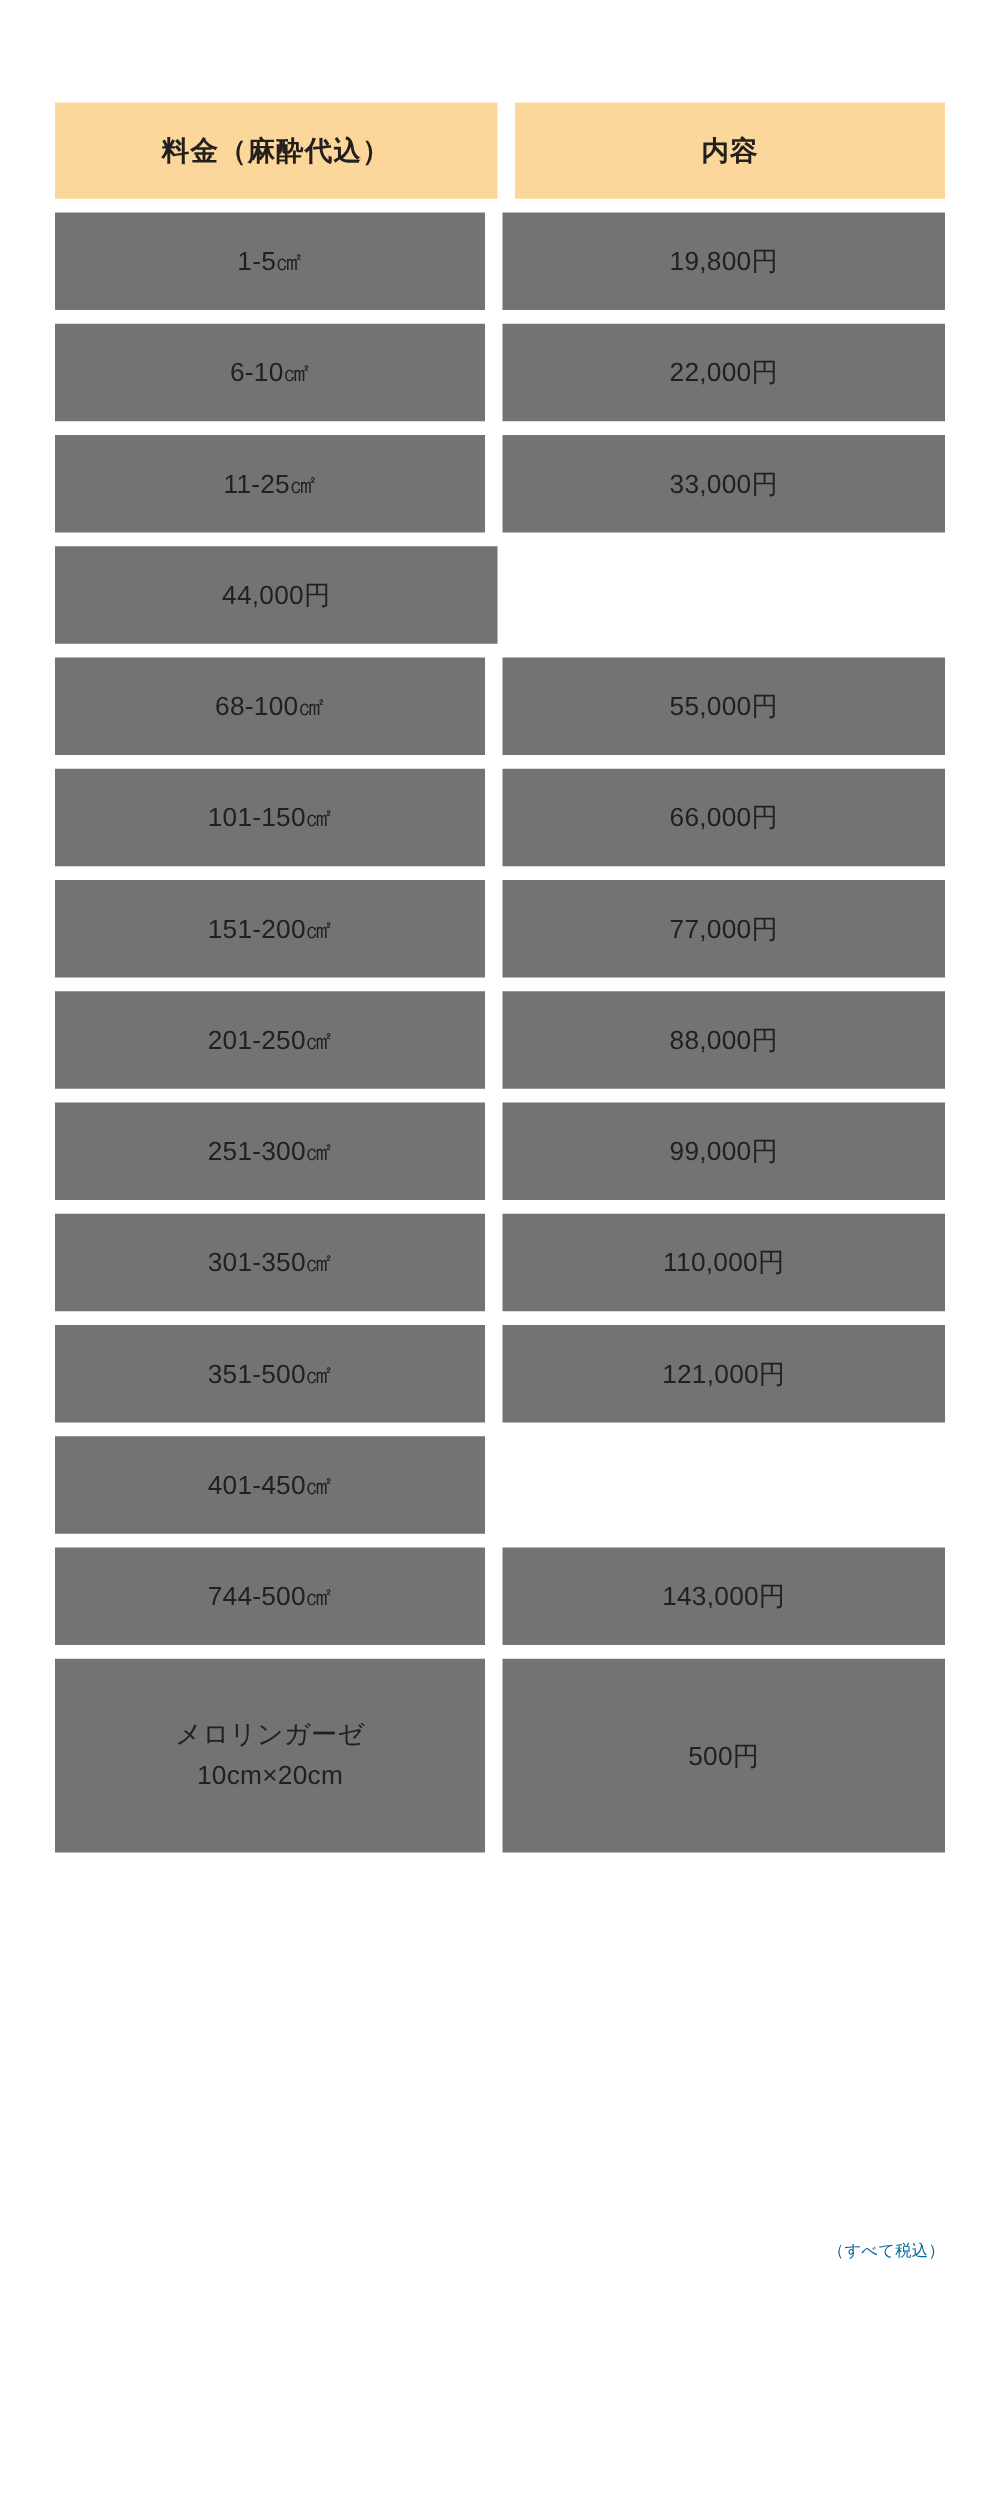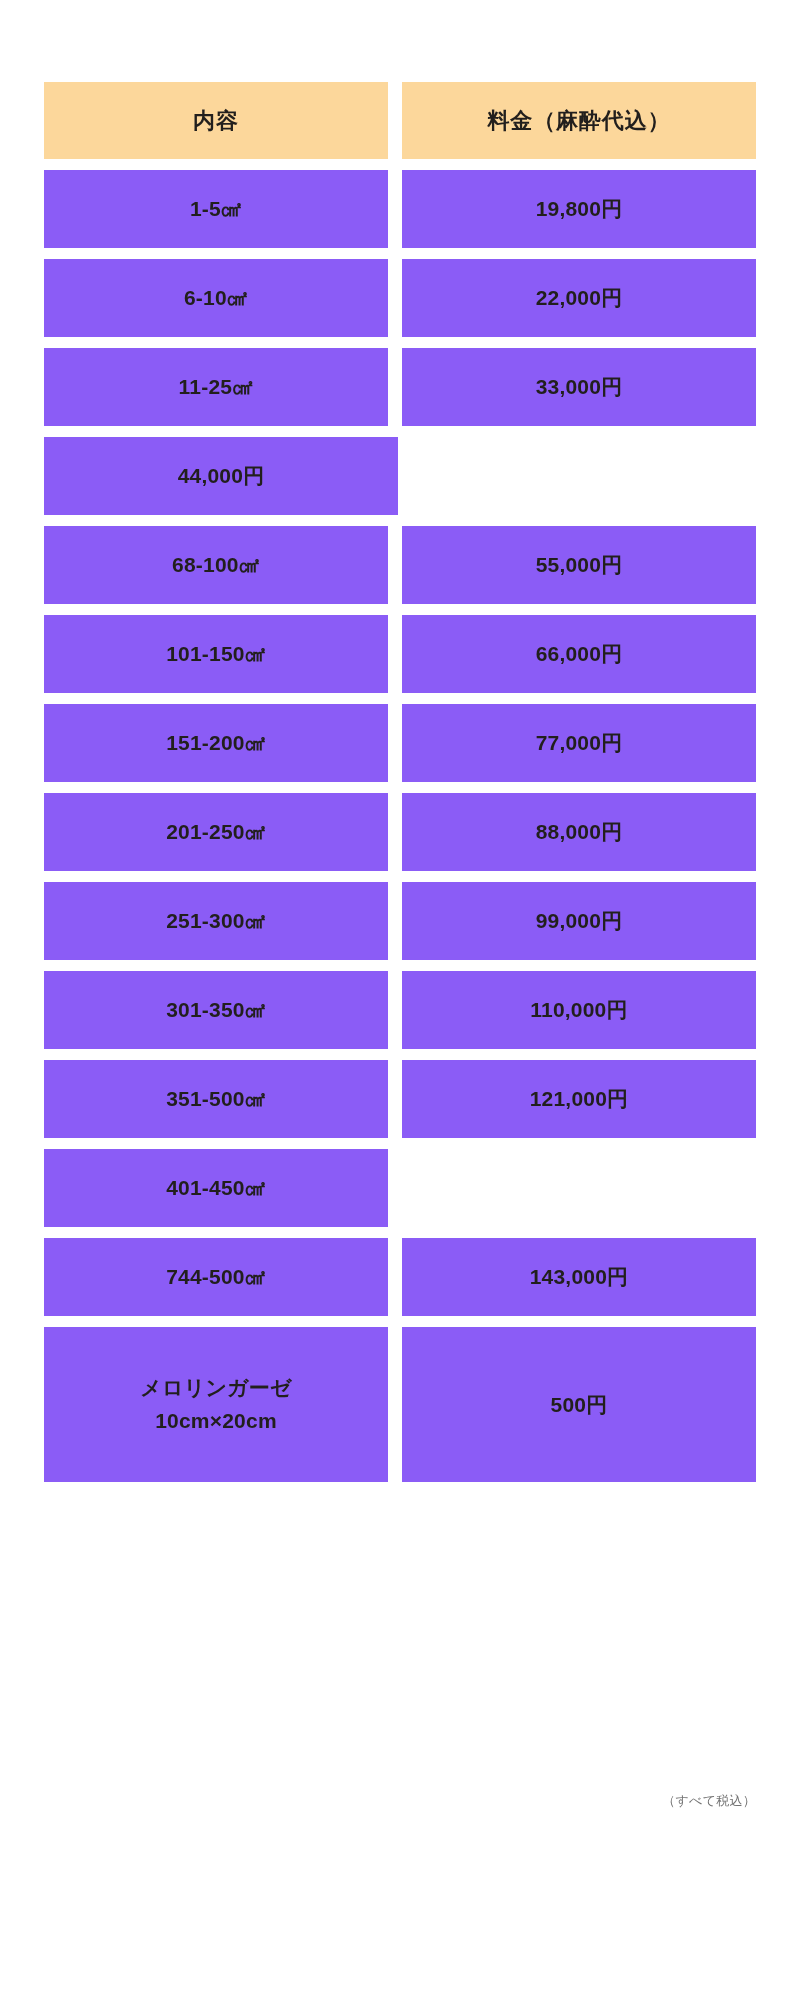--- a/index.html
+++ b/index.html
@@ -58,58 +58,58 @@
   .header-row .cell {
     background: #fcd79b;
     height: 77px;
     font-size: 22px;
     font-weight: 700;
     letter-spacing: 0.04em;
   }
 
   
   .body-row .cell {
-    background: #8b5cf6;
+    background: #737373;
     height: 78px;
     font-size: 21px;
-    font-weight: 700;
+    font-weight: 400;
     letter-spacing: 0.01em;
   }
 
   .body-row.tall .cell {
     height: 155px;
     font-size: 21px;
   }
 
   .cell-multiline {
     line-height: 1.55;
     align-items: center;
   }
 
   .footnote {
     position: absolute;
     left: 44px;
     top: 1792px;
     width: 712px;
     text-align: right;
     font-size: 13px;
-    color: #737373;
+    color: #0369a1;
     letter-spacing: 0.02em;
   }
 </style>
 </head>
 <body>
 
 <div class="page">
 
   <div class="price-table">
 
     <div class="table-row header-row">
+      <div class="cell col-price">料金（麻酔代込）</div>
       <div class="cell col-desc">内容</div>
-      <div class="cell col-price">料金（麻酔代込）</div>
     </div>
 
     <div class="table-row body-row">
       <div class="cell col-desc">1-5㎠</div>
       <div class="cell col-price">19,800円</div>
     </div>
 
     <div class="table-row body-row">
       <div class="cell col-desc">6-10㎠</div>
       <div class="cell col-price">22,000円</div>

